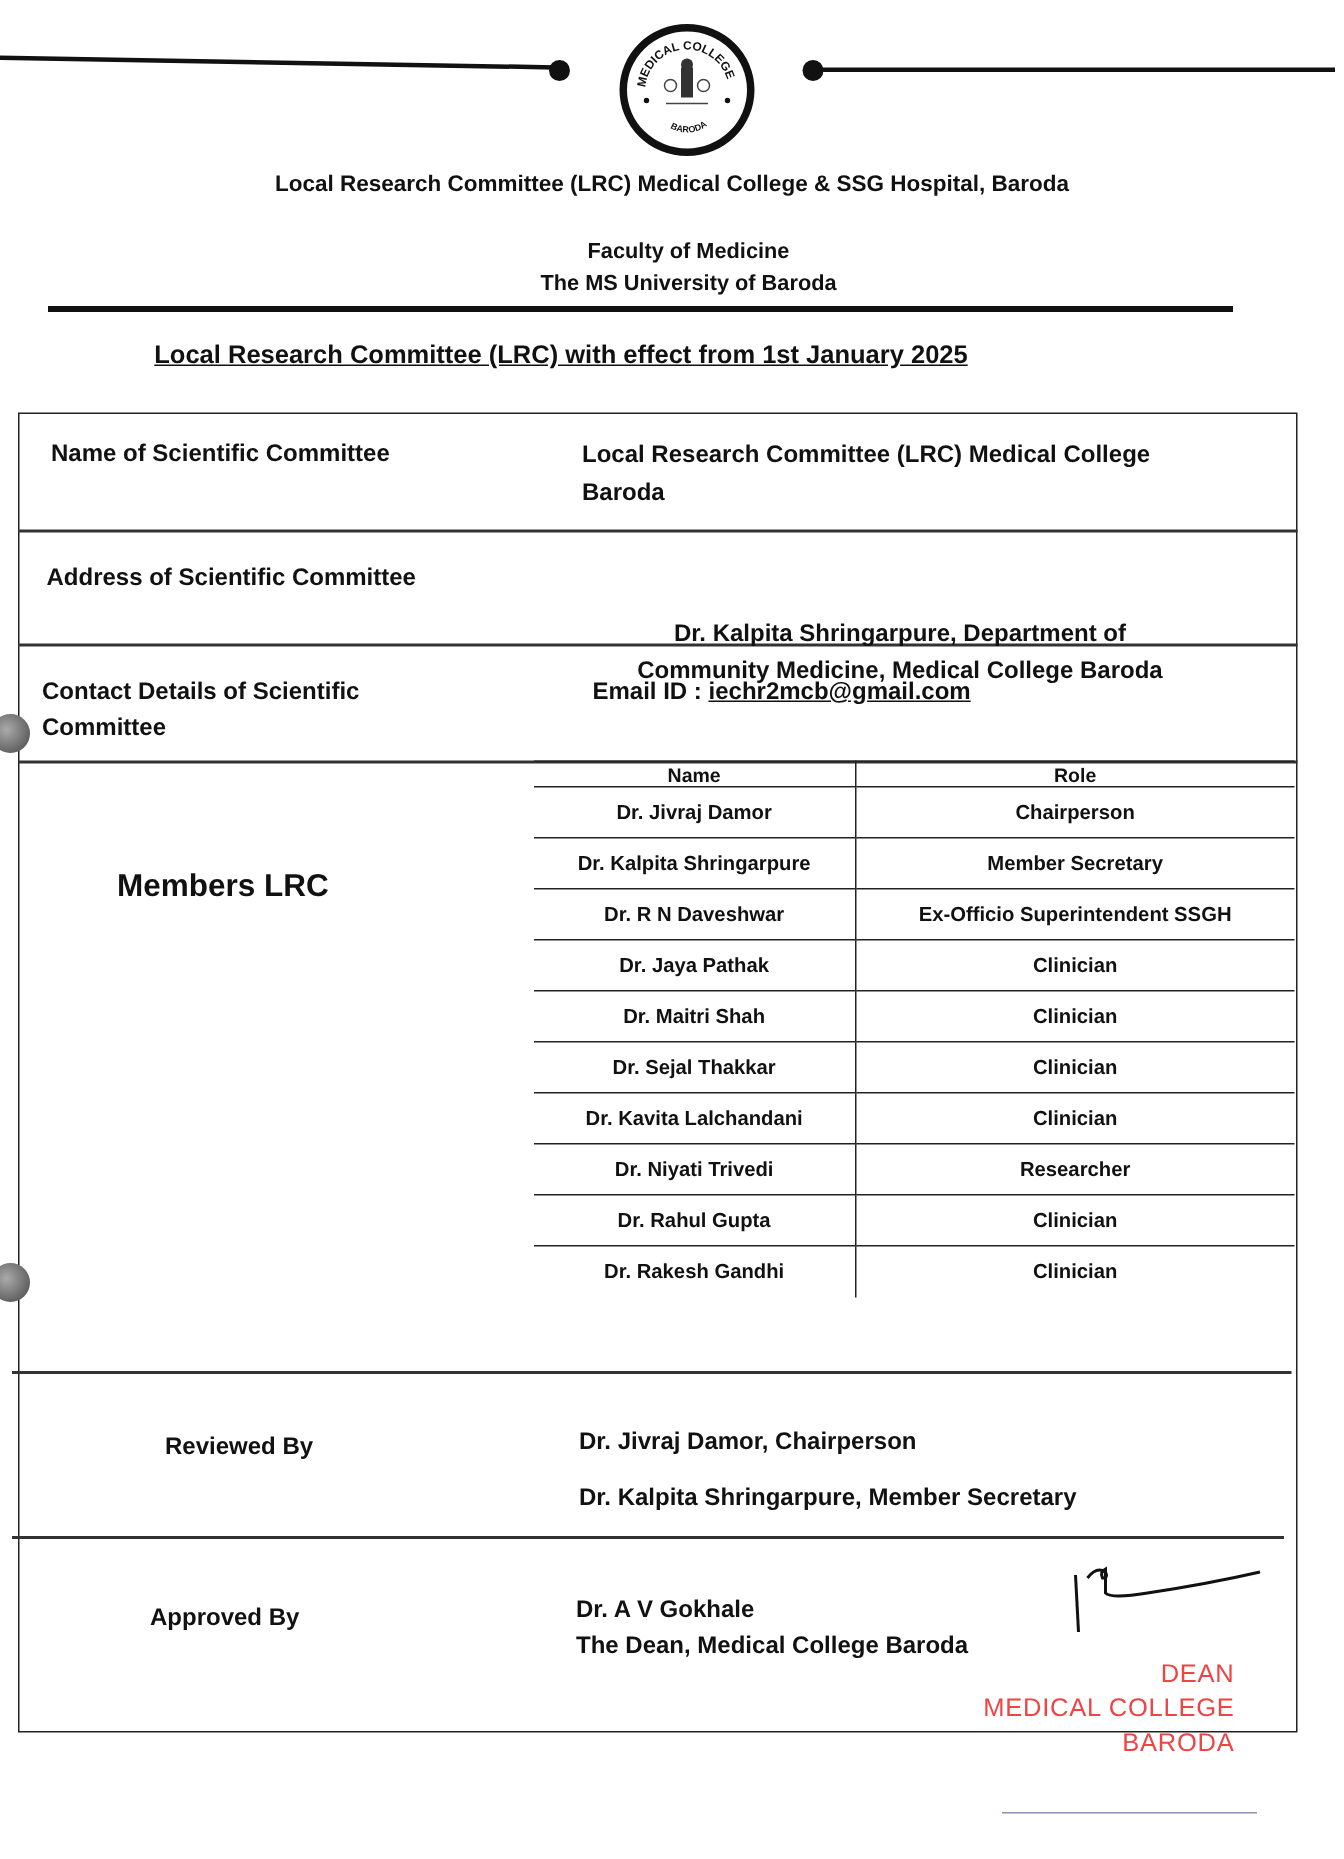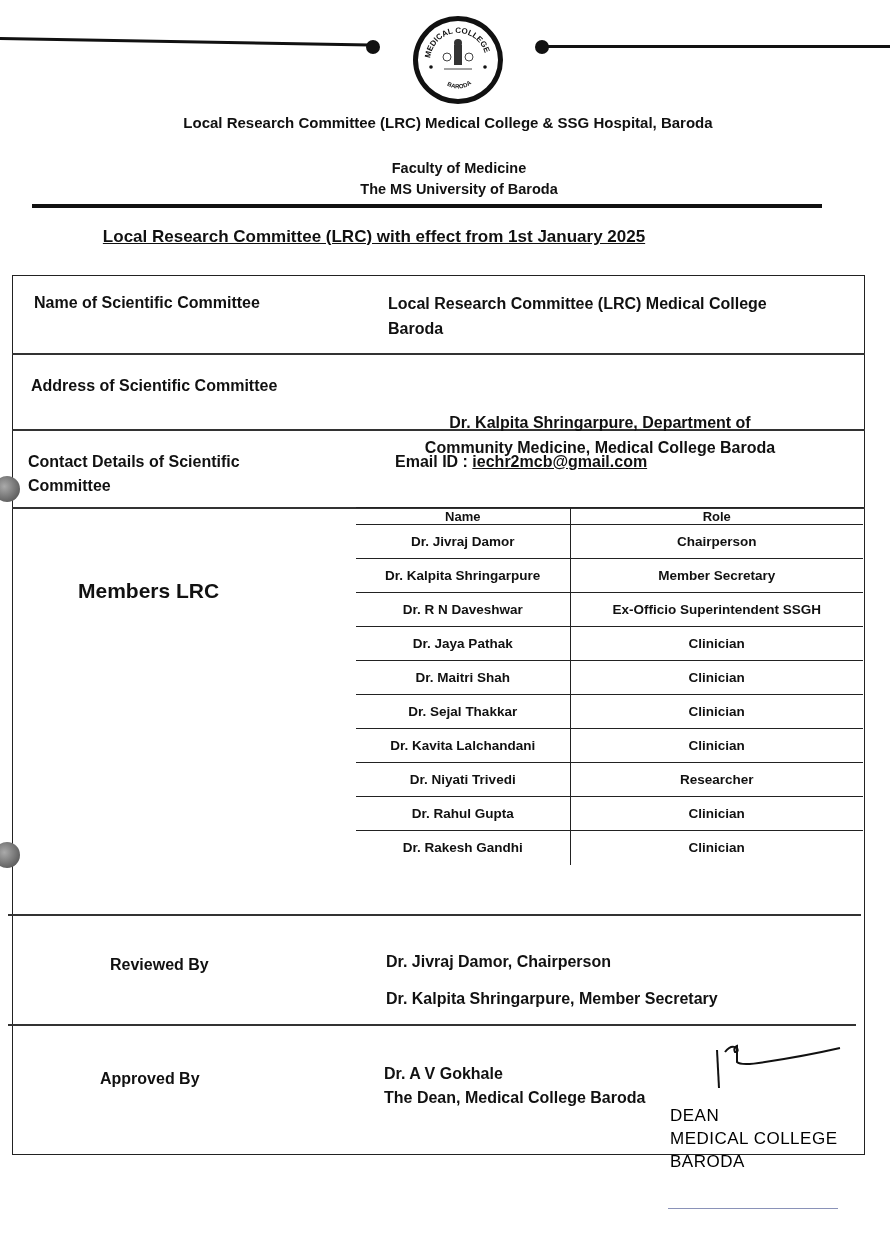--- a/index.html
+++ b/index.html
@@ -32,21 +32,21 @@
   .mtable { position: absolute; left: 356px; top: 507px; width: 507px; border-collapse: collapse; }
   .mtable td, .mtable th { border: 1.5px solid #222; text-align: center; vertical-align: middle; font-size: 13.5px; height: 34px; }
   .mtable th { font-size: 13px; height: 17px; font-weight: 900; }
   .mtable tr td:first-child, .mtable tr th:first-child { border-left: none; width: 214px; }
   .mtable tr td:last-child, .mtable tr th:last-child { border-right: none; }
   .mtable tr:last-child td { border-bottom: none; }
 
   .members-label { left: 78px; top: 557px; font-size: 21px; font-weight: 900; margin-top: 22px; }
 
   
-  .stamp { position: absolute; left: 670px; top: 1104px; width: 190px; text-align: left; color: #000000; font-weight: normal; font-size: 17px; line-height: 23px; letter-spacing: 0.5px; }
+  .stamp { position: absolute; left: 633px; top: 1104px; width: 190px; text-align: right; color: #ef4444; font-weight: normal; font-size: 17px; line-height: 23px; letter-spacing: 0.5px; }
 
   .ring { position: absolute; width: 26px; height: 26px; border-radius: 50%; background: radial-gradient(circle at 40% 40%, #aaa, #444); }
 </style>
 </head>
 <body>
 
 <div class="hline" style="left:0; top:37px; width:370px; transform:rotate(1deg); transform-origin:left;"></div>
 <div class="hdot" style="left:366px; top:40px;"></div>
 <div class="hdot" style="left:535px; top:40px;"></div>
 <div class="hline" style="left:545px; top:45px; width:345px;"></div>

